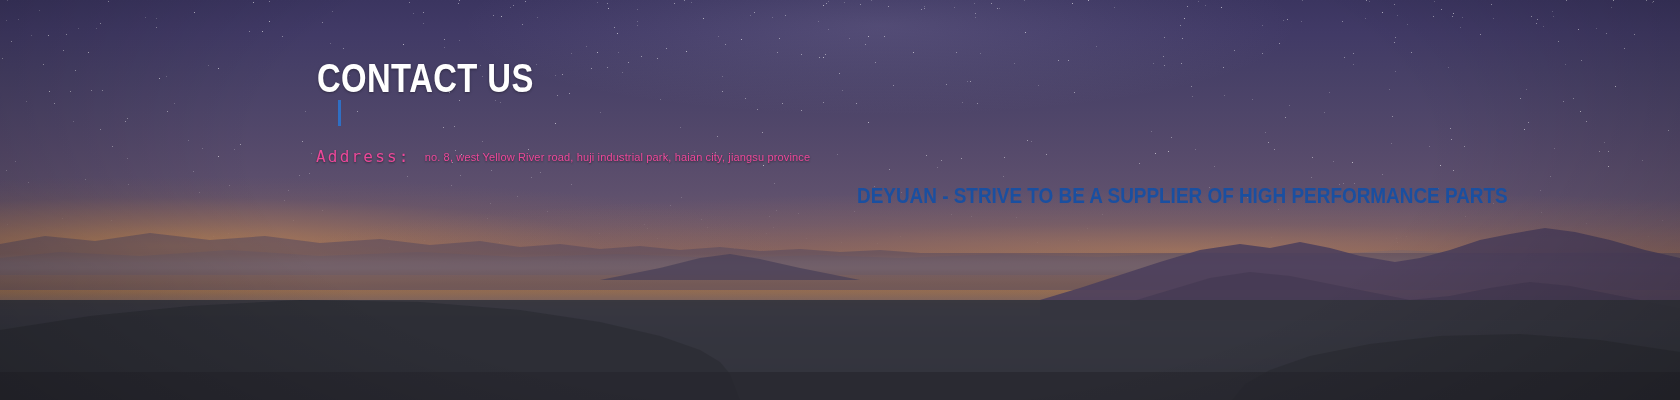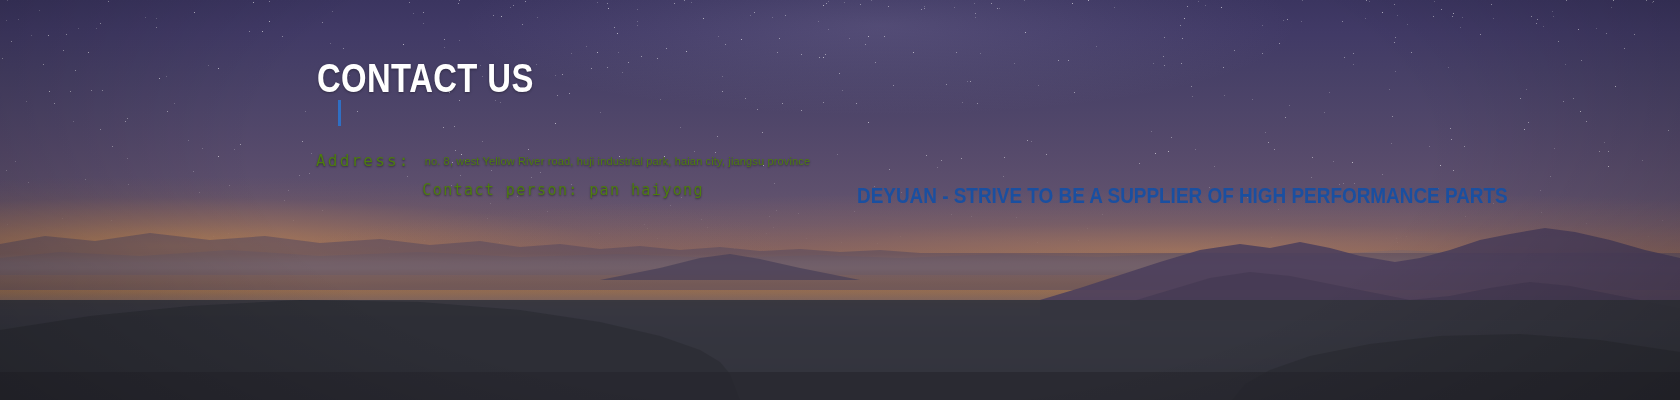--- a/index.html
+++ b/index.html
@@ -160,28 +160,27 @@
     left: 316px;
     top: 142px;
     margin: 0;
     padding: 0;
     list-style: none;
   }
 
   .contact-line {
     display: block;
     height: 29px;
-    line-height: 38px;
-    color: #4d7c0f;
+    line-height: 29px;
+    color: #ec4899;
     font-family: "DejaVu Sans Mono", "Liberation Mono", monospace;
     font-size: 15px;
     letter-spacing: 1.4px;
     white-space: nowrap;
     text-shadow: 0 1px 2px rgba(0,0,0,0.45);
-    text-align: center;
   }
 
   
   .contact-line.address .c-label {
     font-size: 16px;
     letter-spacing: 2.2px;
   }
   .contact-line.address .c-value {
     font-family: "Liberation Sans", sans-serif;
     font-size: 11px;
@@ -668,19 +667,18 @@
 
   <div class="content">
 
     <div class="heading">CONTACT US</div>
 
     <div class="accent-bar"></div>
 
     <ul class="contact-list" id="contact-list">
 
     <li class="contact-line address"><span class="c-label">Address:</span><span class="c-value">no. 8, west Yellow River road, huji industrial park, haian city, jiangsu province</span></li>
-        <li class="contact-line"><span class="c-label">Contact person:</span><span class="c-value"> pan haiyong</span></li>
       </ul>
 
     <div class="slogan">DEYUAN - STRIVE TO BE A SUPPLIER OF HIGH PERFORMANCE PARTS</div>
 
   </div>
 </div>
 
 </body></html>

